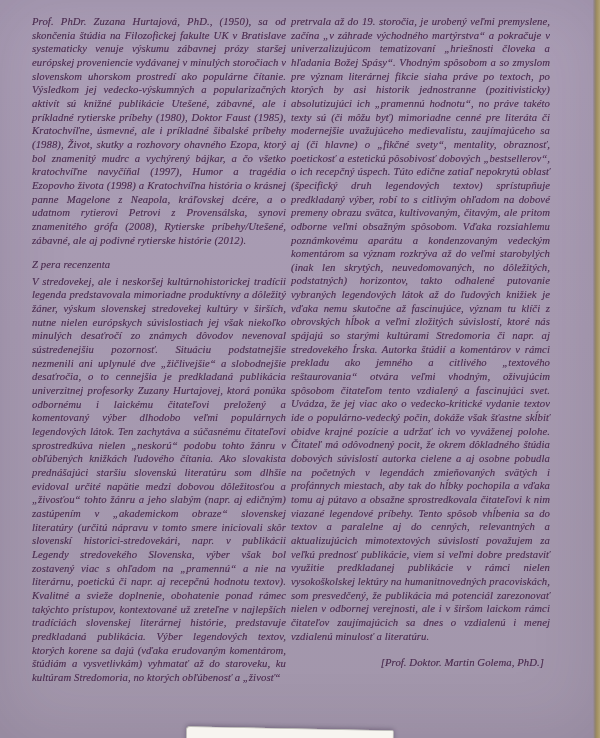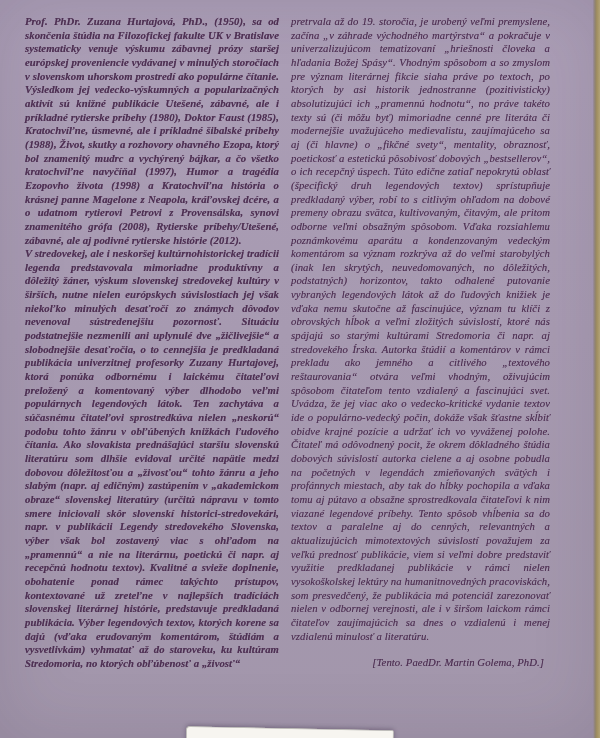--- a/index.html
+++ b/index.html
@@ -17,21 +17,21 @@
     position: absolute; top: 15px;
     font-style: italic;
     font-size: 10.7px;
     line-height: 13.65px;
     letter-spacing: 0.08px;
     color: #4e3053;
     text-align: justify;
     text-shadow: 0 0 0.6px rgba(78,48,83,0.55);
     hyphens: auto;
   }
-  .col-left  { left: 25px;  width: 254px; font-weight: bold; }
+  .col-left  { left: 32px;  width: 254px; }
   .col-right { left: 291px; width: 259px; }
   .col p { margin: 0; }
   p.heading { margin: 11px 0 3px 0; }
   p.signature { margin-top: 13px; text-align: right; padding-right: 6px; }
   .page-edge {
     position: absolute; top: 0; right: 0; width: 7px; height: 738px;
     background: linear-gradient(to right, #998ca2 0%, #8f826f 30%, #a08e5f 55%, #b2a277 100%);
   }
   .paper-slip {
     position: absolute; left: 186px; top: 726px; width: 206px; height: 18px;
@@ -42,24 +42,25 @@
     box-shadow: 0 -1px 4px rgba(50,35,60,0.35);
   }
 </style>
 </head>
 <body>
 
 <div class="page">
 
   <div class="col col-left">
     <p class="bio">Prof. PhDr. Zuzana Hurtajová, PhD., (1950), sa od skončenia štúdia na Filozofickej fakulte UK v Bratislave systematicky venuje výskumu zábavnej prózy staršej európskej proveniencie vydávanej v minulých storočiach v slovenskom uhorskom prostredí ako populárne čítanie. Výsledkom jej vedecko-výskumných a popularizačných aktivít sú knižné publikácie Utešené, zábavné, ale i príkladné rytierske príbehy (1980), Doktor Faust (1985), Kratochvíľne, úsmevné, ale i príkladné šibalské príbehy (1988), Život, skutky a rozhovory ohavného Ezopa, ktorý bol znamenitý mudrc a vychýrený bájkar, a čo všetko kratochvíľne navyčíňal (1997), Humor a tragédia Ezopovho života (1998) a Kratochvíľna história o krásnej panne Magelone z Neapola, kráľovskej dcére, a o udatnom rytierovi Petrovi z Provensálska, synovi znamenitého grófa (2008), Rytierske príbehy/Utešené, zábavné, ale aj podivné rytierske histórie (2012).</p>
+    <p class="heading">Z pera recenzenta</p>
     <p class="review">V stredovekej, ale i neskoršej kultúrnohistorickej tradícii legenda predstavovala mimoriadne produktívny a dôležitý žáner, výskum slovenskej stredovekej kultúry v širších, nutne nielen európskych súvislostiach jej však niekoľko minulých desaťročí zo známych dôvodov nevenoval sústredenejšiu pozornosť. Situáciu podstatnejšie nezmenili ani uplynulé dve „žičlivejšie“ a slobodnejšie desaťročia, o to cennejšia je predkladaná publikácia univerzitnej profesorky Zuzany Hurtajovej, ktorá ponúka odbornému i laickému čitateľovi preložený a komentovaný výber dlhodobo veľmi populárnych legendových látok. Ten zachytáva a súčasnému čitateľovi sprostredkúva nielen „neskorú“ podobu tohto žánru v obľúbených knižkách ľudového čítania. Ako slovakista prednášajúci staršiu slovenskú literatúru som dlhšie evidoval určité napätie medzi dobovou dôležitosťou a „živosťou“ tohto žánru a jeho slabým (napr. aj edičným) zastúpením v „akademickom obraze“ slovenskej literatúry (určitú nápravu v tomto smere iniciovali skôr slovenskí historici-stredovekári, napr. v publikácii Legendy stredovekého Slovenska, výber však bol zostavený viac s ohľadom na „pramennú“ a nie na literárnu, poetickú či napr. aj recepčnú hodnotu textov). Kvalitné a svieže doplnenie, obohatenie ponad rámec takýchto prístupov, kontextované už zreteľne v najlepších tradíciách slovenskej literárnej histórie, predstavuje predkladaná publikácia. Výber legendových textov, ktorých korene sa dajú (vďaka erudovaným komentárom, štúdiám a vysvetlivkám) vyhmatať až do staroveku, ku kultúram Stredomoria, no ktorých obľúbenosť a „živosť“</p>
   </div>
 
   <div class="col col-right">
     <p class="review">pretrvala až do 19. storočia, je urobený veľmi premyslene, začína „v záhrade východného martýrstva“ a pokračuje v univerzalizujúcom tematizovaní „hriešnosti človeka a hľadania Božej Spásy“. Vhodným spôsobom a so zmyslom pre význam literárnej fikcie siaha práve po textoch, po ktorých by asi historik jednostranne (pozitivisticky) absolutizujúci ich „pramennú hodnotu“, no práve takéto texty sú (či môžu byť) mimoriadne cenné pre literáta či modernejšie uvažujúceho medievalistu, zaujímajúceho sa aj (či hlavne) o „fikčné svety“, mentality, obraznosť, poetickosť a estetickú pôsobivosť dobových „bestsellerov“, o ich recepčný úspech. Túto edične zatiaľ nepokrytú oblasť (špecifický druh legendových textov) sprístupňuje predkladaný výber, robí to s citlivým ohľadom na dobové premeny obrazu svätca, kultivovaným, čitavým, ale pritom odborne veľmi obsažným spôsobom. Vďaka rozsiahlemu poznámkovému aparátu a kondenzovaným vedeckým komentárom sa význam rozkrýva až do veľmi starobylých (inak len skrytých, neuvedomovaných, no dôležitých, podstatných) horizontov, takto odhalené putovanie vybraných legendových látok až do ľudových knižiek je vďaka nemu skutočne až fascinujúce, význam tu klíči z obrovských hĺbok a veľmi zložitých súvislostí, ktoré nás spájajú so starými kultúrami Stredomoria či napr. aj stredovekého Írska. Autorka štúdií a komentárov v rámci prekladu ako jemného a citlivého „textového reštaurovania“ otvára veľmi vhodným, oživujúcim spôsobom čitateľom tento vzdialený a fascinujúci svet. Uvádza, že jej viac ako o vedecko-kritické vydanie textov ide o populárno-vedecký počin, dokáže však šťastne skĺbiť obidve krajné pozície a udržať ich vo vyváženej polohe. Čitateľ má odôvodnený pocit, že okrem dôkladného štúdia dobových súvislostí autorka cielene a aj osobne pobudla na početných v legendách zmieňovaných svätých i profánnych miestach, aby tak do hĺbky pochopila a vďaka tomu aj pútavo a obsažne sprostredkovala čitateľovi k nim viazané legendové príbehy. Tento spôsob vhĺbenia sa do textov a paralelne aj do cenných, relevantných a aktualizujúcich mimotextových súvislostí považujem za veľkú prednosť publikácie, viem si veľmi dobre predstaviť využitie predkladanej publikácie v rámci nielen vysokoškolskej lektúry na humanitnovedných pracoviskách, som presvedčený, že publikácia má potenciál zarezonovať nielen v odbornej verejnosti, ale i v širšom laickom rámci čitateľov zaujímajúcich sa dnes o vzdialenú i menej vzdialenú minulosť a literatúru.</p>
-    <p class="signature">[Tento. PaedDr. Martin Golema, PhD.]</p>
+    <p class="signature">[Prof. Doktor. Martin Golema, PhD.]</p>
   </div>
 
   <div class="paper-slip"></div>
   <div class="page-edge"></div>
 
 </div>
 
 </body></html>

